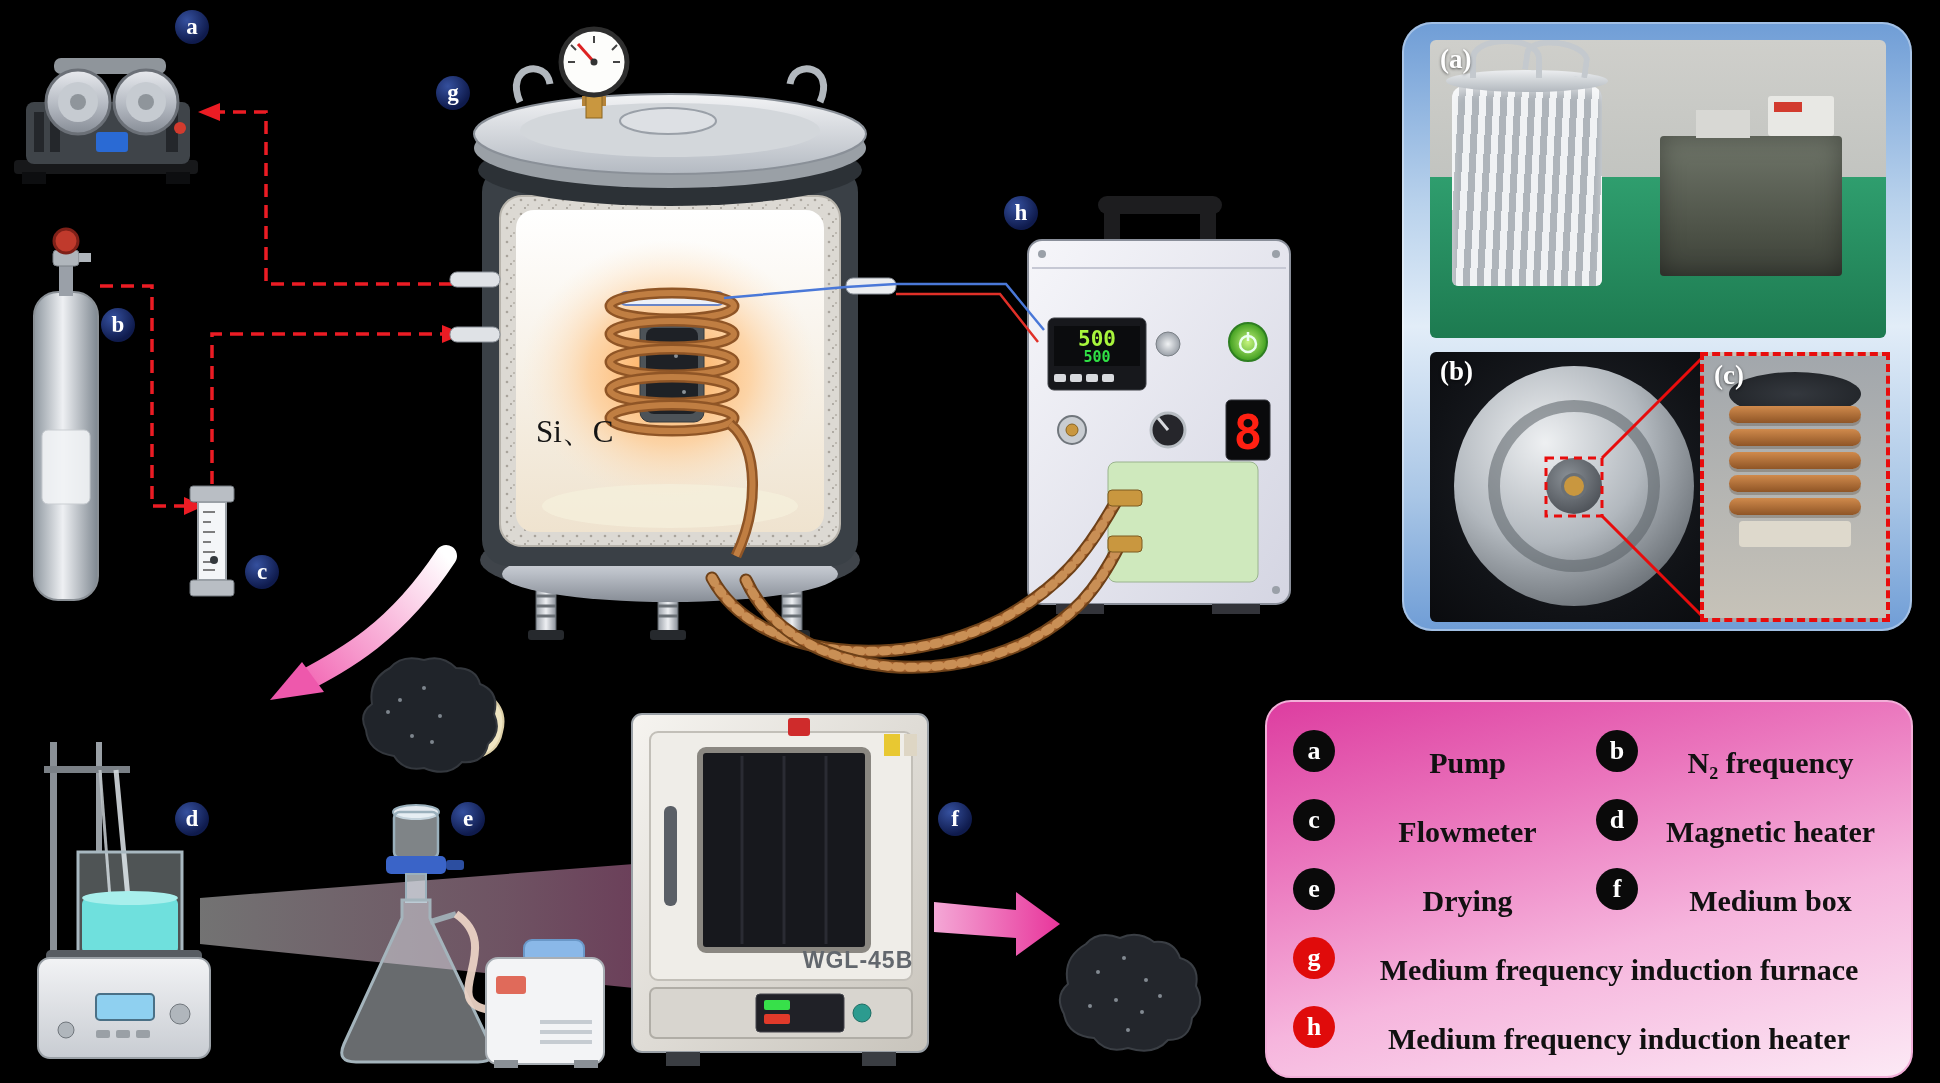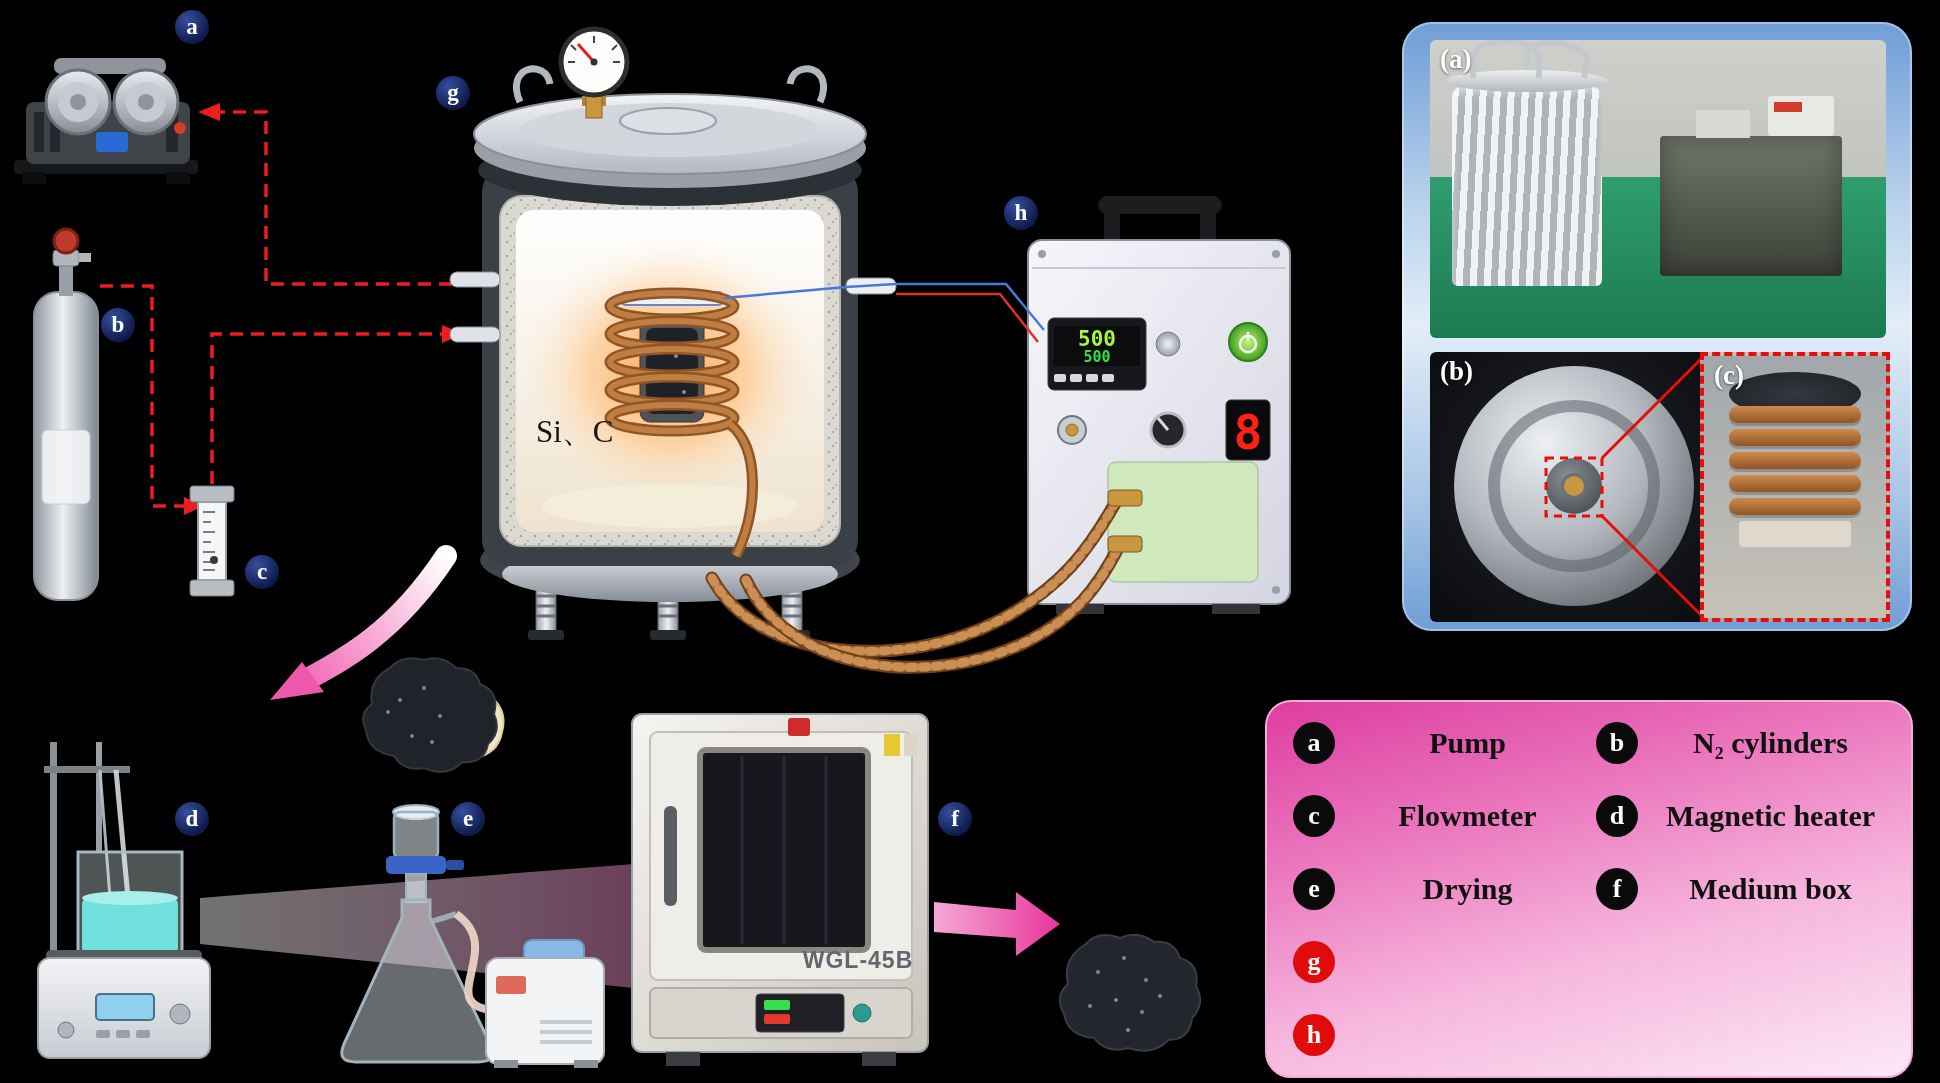--- a/index.html
+++ b/index.html
@@ -72,21 +72,21 @@
   .legend{position:absolute;left:1265px;top:700px;width:648px;height:378px;border-radius:26px;
     background:linear-gradient(165deg,#dd3da0 0%,#ea74bc 30%,#f6b5dd 62%,#fce9f5 100%);
     border:2px solid #f2aed8;box-sizing:border-box;padding:20px 26px;
     display:flex;flex-direction:column;justify-content:space-between;}
   .lg-two{display:grid;grid-template-columns:46px 1fr 46px 1fr;align-items:center;column-gap:14px;}
   .lg-one{display:grid;grid-template-columns:46px 1fr;align-items:center;column-gap:14px;}
   .lg-marker{width:42px;height:42px;border-radius:50%;display:flex;align-items:center;justify-content:center;
     color:#fff;font:bold 26px "Liberation Serif","DejaVu Serif",serif;}
   .mk-black{background:#0a0a0a;}
   .mk-red{background:#e00b0b;}
-  .lg-label{font:bold 30px "Liberation Serif","DejaVu Serif",serif;color:#111;text-align:center;}
+  .lg-label{font:bold 30px "Liberation Serif","DejaVu Serif",serif;color:#111;text-align:center;margin-top:24px;}
 </style>
 </head>
 <body>
 
 <div id="stage">
 
 <svg id="art" width="1940" height="1083" viewBox="0 0 1940 1083">
   <defs>
     <linearGradient id="silverV" x1="0" y1="0" x2="0" y2="1">
       <stop offset="0" stop-color="#e8eaee"></stop>
@@ -476,35 +476,37 @@
     <div class="pc-base"></div>
     <span class="photo-label">(c)</span>
   </div>
 </div>
 
 <div class="legend">
   <div class="lg-row lg-two">
     <span class="lg-marker mk-black">a</span>
     <span class="lg-label">Pump</span>
     <span class="lg-marker mk-black">b</span>
-    <span class="lg-label">N₂ cylinders</span>
+    <span class="lg-label">N₂ frequency</span>
   </div>
   <div class="lg-row lg-two">
     <span class="lg-marker mk-black">c</span>
     <span class="lg-label">Flowmeter</span>
     <span class="lg-marker mk-black">d</span>
     <span class="lg-label">Magnetic heater</span>
   </div>
   <div class="lg-row lg-two">
     <span class="lg-marker mk-black">e</span>
     <span class="lg-label">Drying</span>
     <span class="lg-marker mk-black">f</span>
     <span class="lg-label">Medium box</span>
   </div>
   <div class="lg-row lg-one">
     <span class="lg-marker mk-red">g</span>
+    <span class="lg-label">Medium frequency induction furnace</span>
   </div>
   <div class="lg-row lg-one">
     <span class="lg-marker mk-red">h</span>
+    <span class="lg-label">Medium frequency induction heater</span>
   </div>
 </div>
 
 </div>
 
 </body></html>

